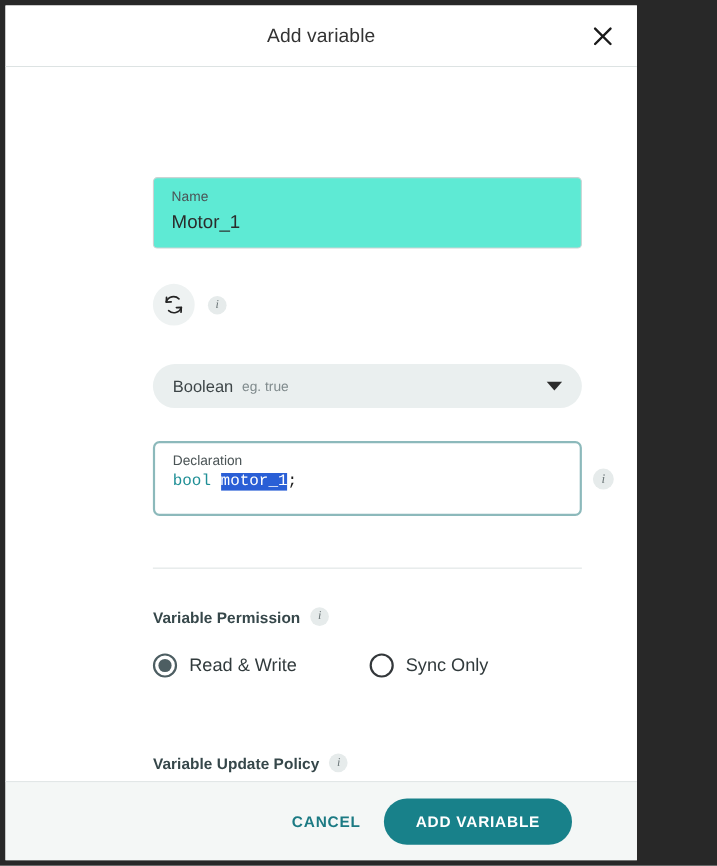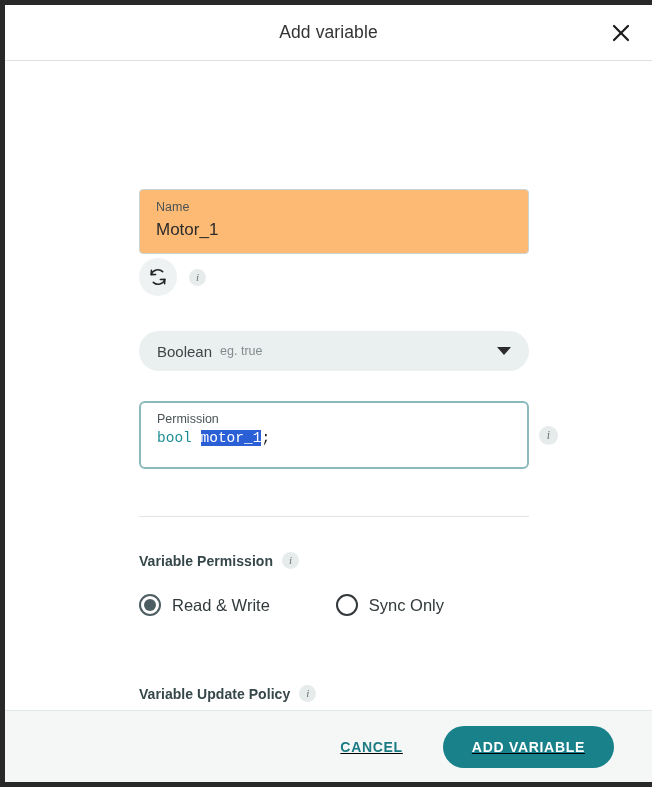--- a/index.html
+++ b/index.html
@@ -11,21 +11,21 @@
     height: 787px;
     background: #282828;
     font-family: "Liberation Sans", sans-serif;
     overflow: hidden;
   }
 
   .modal {
     position: absolute;
     left: 5px;
     top: 5px;
-    width: 647px;
+    width: 574px;
     height: 777px;
     background: #ffffff;
     display: flex;
     flex-direction: column;
     box-sizing: border-box;
   }
 
   
   .modal-header {
     position: relative;
@@ -68,25 +68,25 @@
 
   .field-wrap {
     position: absolute;
     left: 134px;
     width: 390px;
     box-sizing: border-box;
   }
 
   
   .name-field {
-    top: 128px;
+    top: 100px;
     height: 65px;
     border: 1px solid #ccd3d3;
     border-radius: 4px;
-    background: #fdba74;
+    background: #5eead4;
     padding: 10px 16px 0 16px;
   }
   .field-label {
     font-size: 12.5px;
     color: #4b5456;
     line-height: 15px;
     margin-bottom: 3px;
   }
   .field-value {
     font-size: 17px;
@@ -287,24 +287,23 @@
 
   
   .modal-footer {
     flex: 0 0 72px;
     height: 72px;
     background: #f4f7f6;
     border-top: 1px solid #e2e7e7;
     display: flex;
     align-items: center;
     justify-content: flex-end;
-    padding-right: 38px;
-    gap: 36px;
+    padding-right: 59px;
+    gap: 17px;
     box-sizing: border-box;
-    text-decoration: underline;
   }
   .btn-cancel {
     background: none;
     border: none;
     color: #1b7a83;
     font-family: "Liberation Sans", sans-serif;
     font-size: 14px;
     font-weight: bold;
     letter-spacing: 0.7px;
     cursor: pointer;
@@ -357,21 +356,21 @@
       <span class="info-badge">i</span>
     </div>
 
     <div class="field-wrap type-select">
       <span class="type-name">Boolean</span>
       <span class="type-hint">eg. true</span>
       <span class="caret"></span>
     </div>
 
     <div class="field-wrap decl-field">
-      <div class="decl-label">Permission</div>
+      <div class="decl-label">Declaration</div>
       <div class="decl-code"><span class="tok-type">bool</span><span> </span><span class="tok-sel">motor_1</span><span class="tok-punct">;</span></div>
     </div>
     <div class="decl-info">i</div>
 
     <div class="divider"></div>
 
     <div class="section-head perm-head">
       <span class="title">Variable Permission</span>
       <span class="info-badge">i</span>
     </div>

